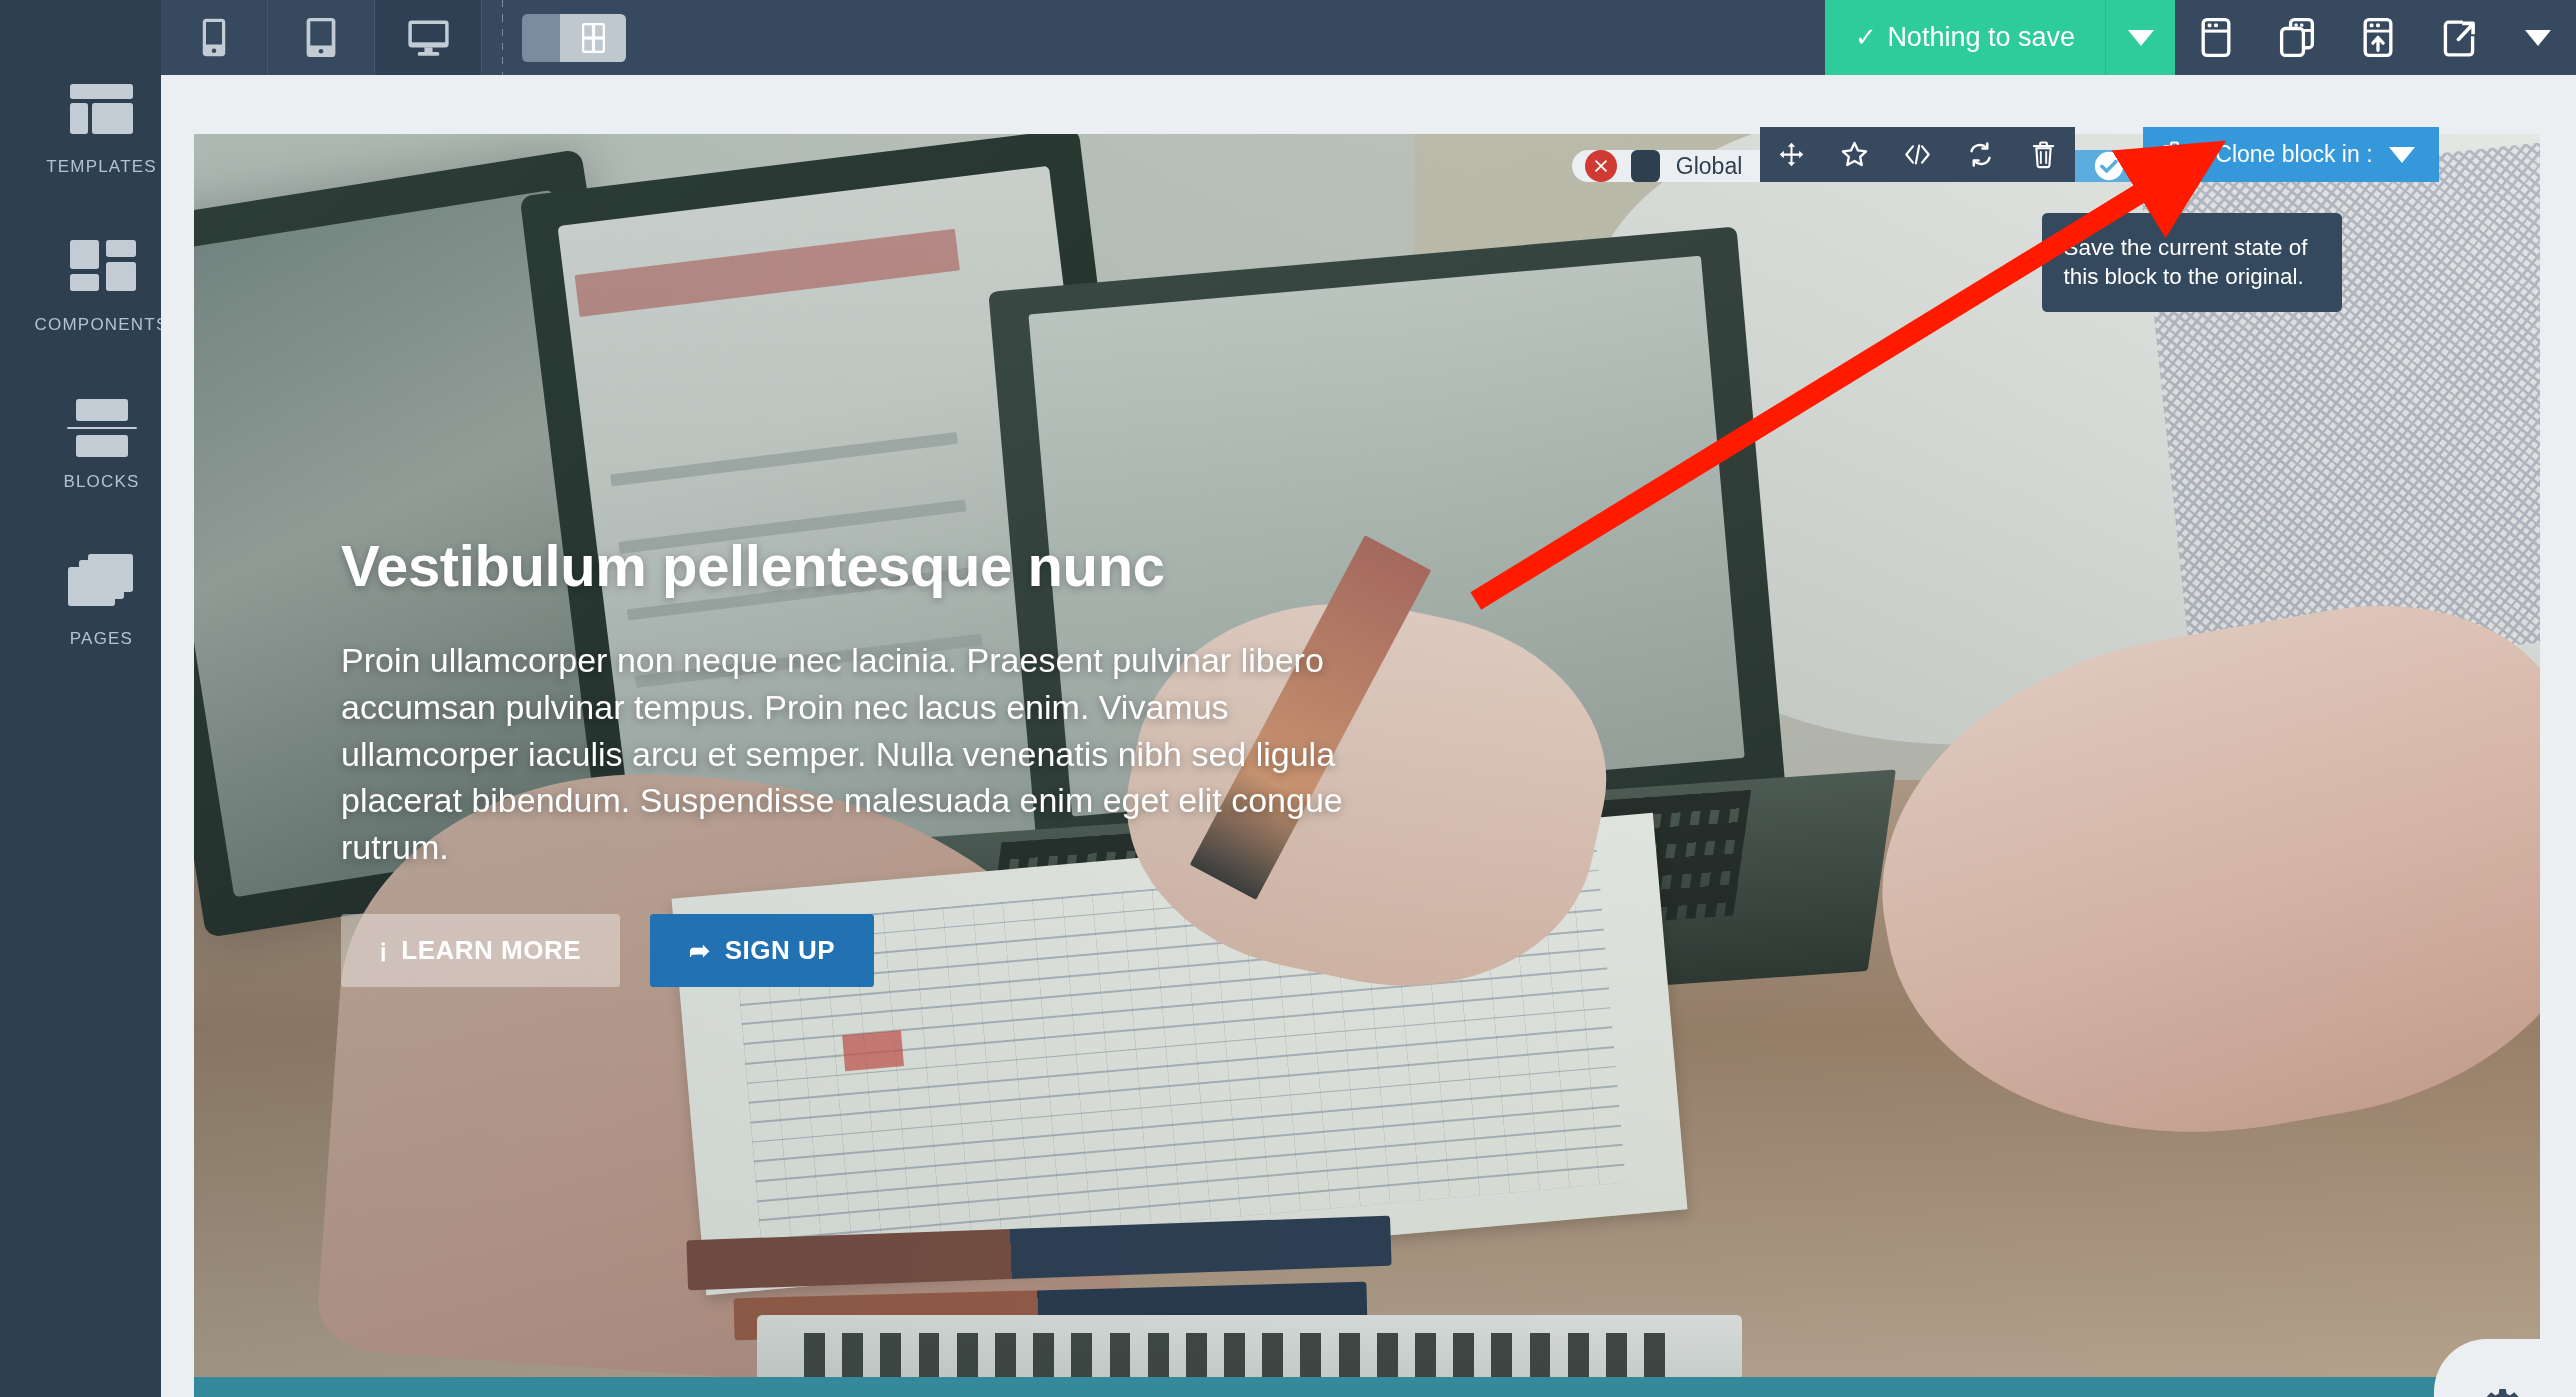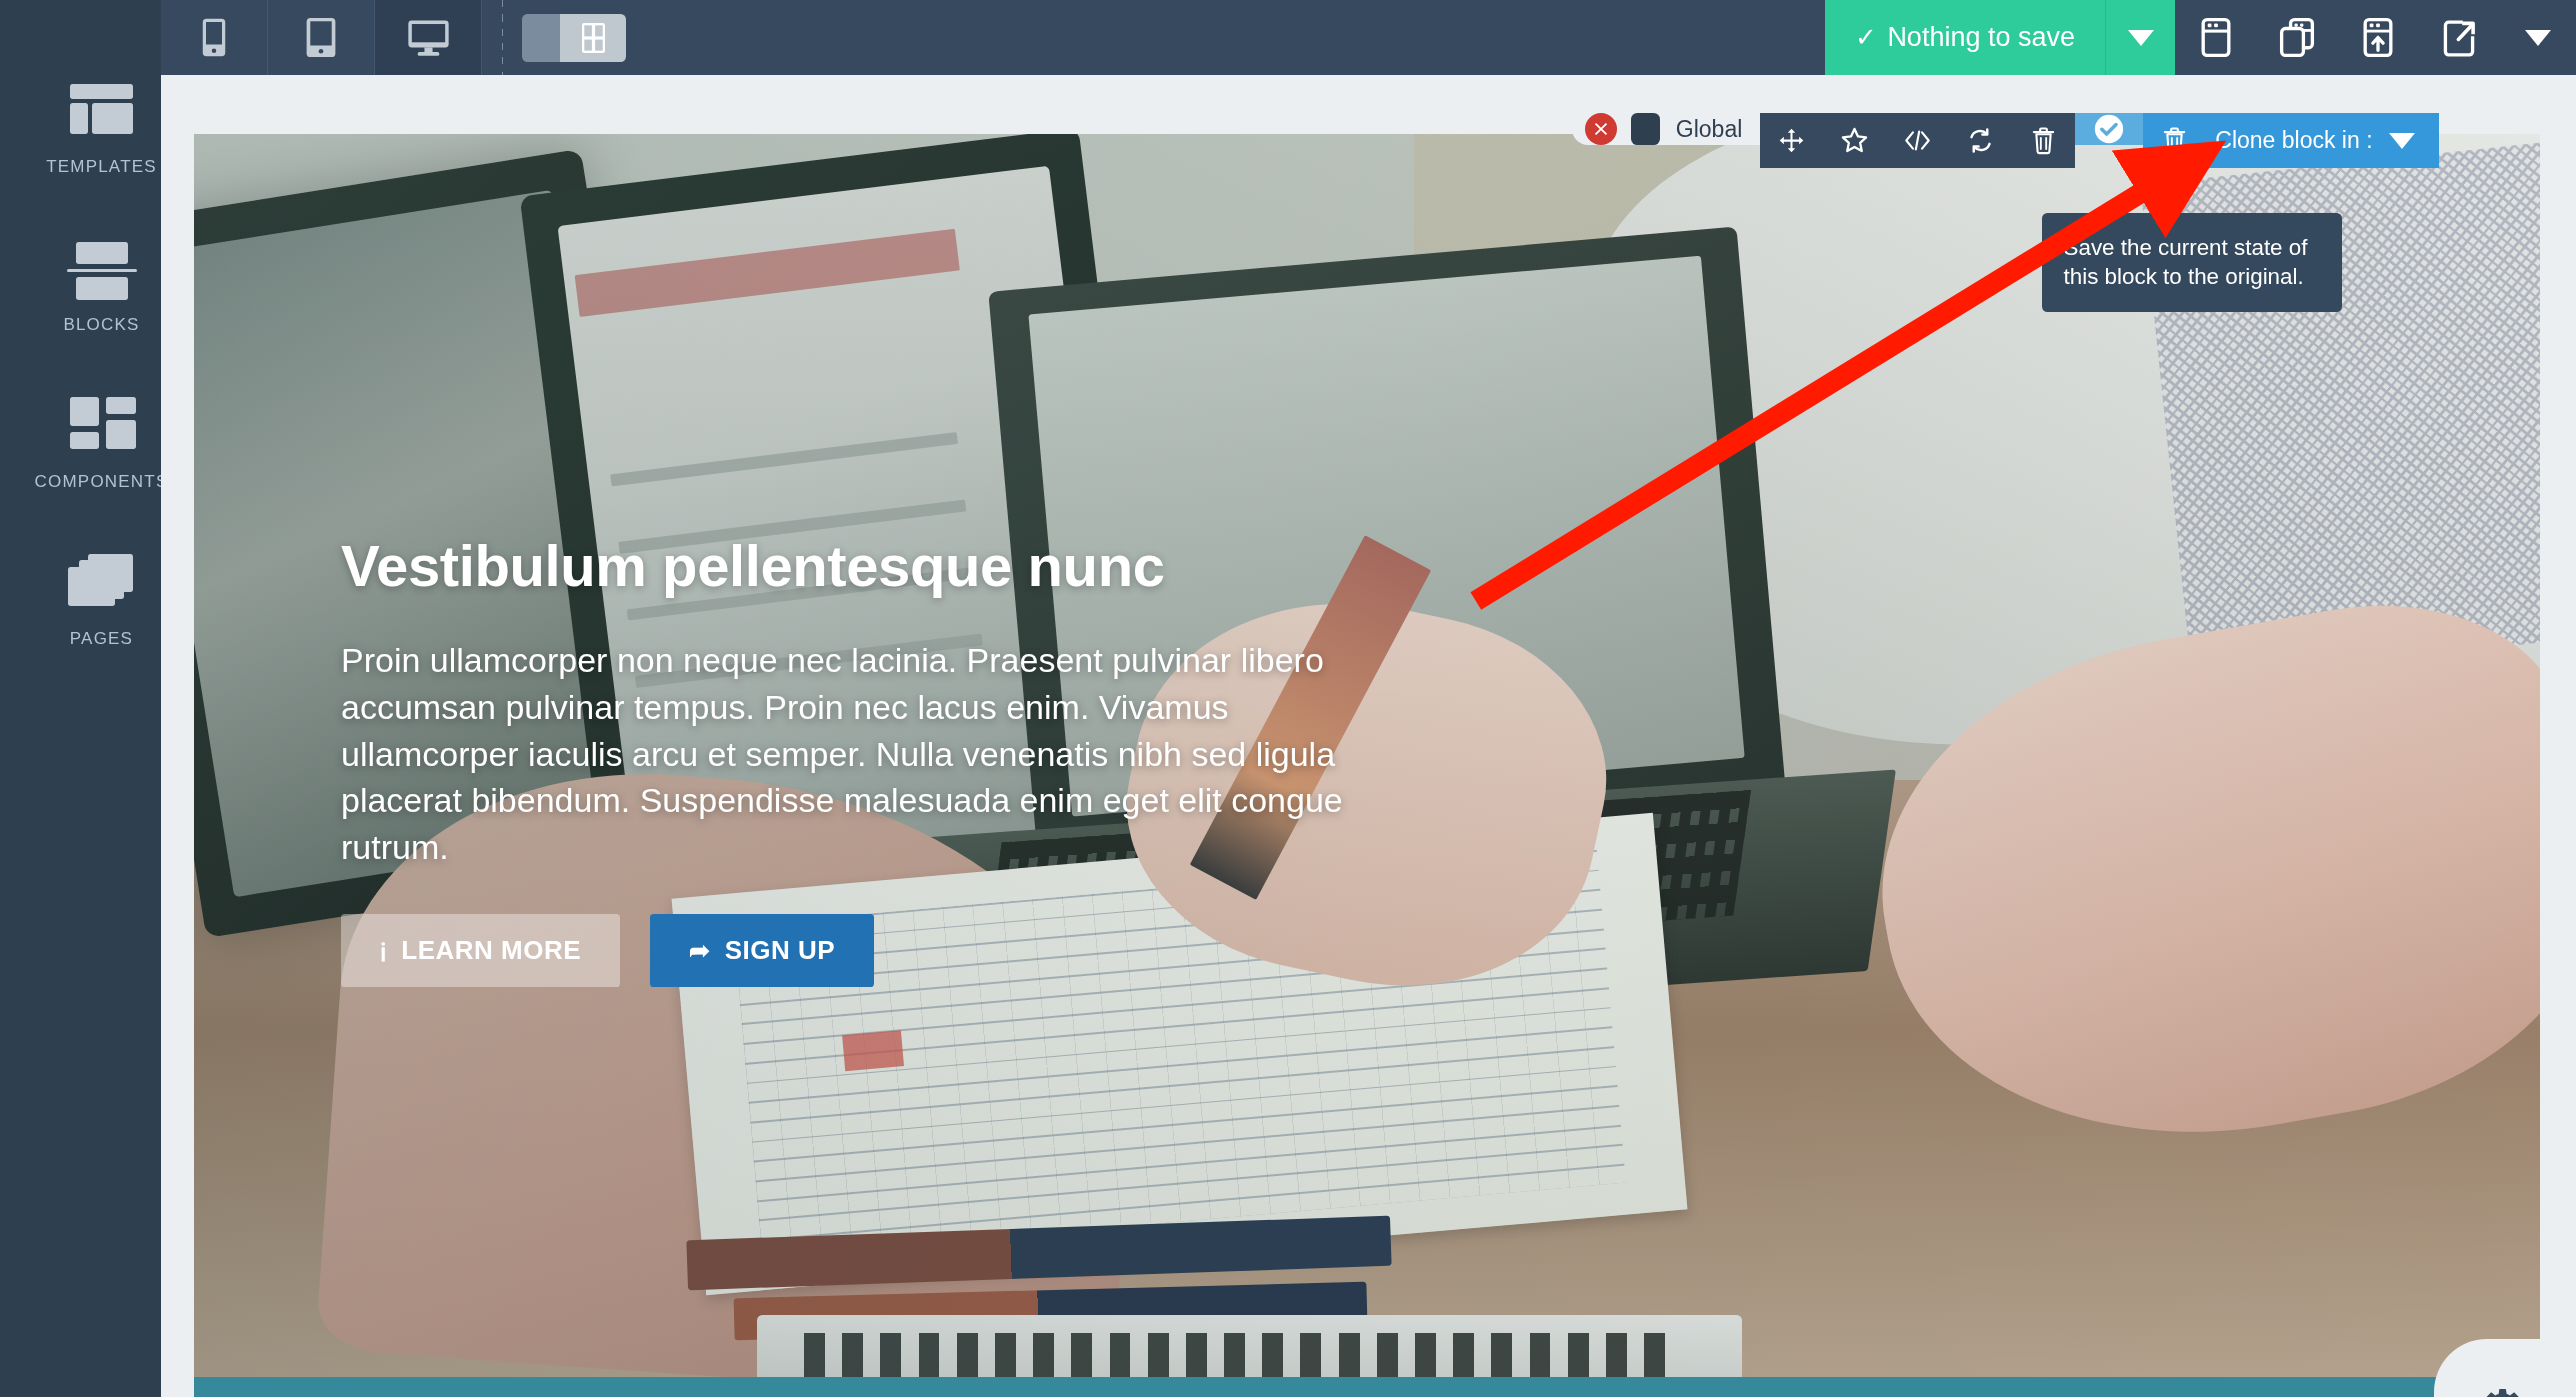--- a/index.html
+++ b/index.html
@@ -339,22 +339,22 @@
     border-radius: 50% 0 0 0;
     display:flex; align-items:flex-end; justify-content:flex-end;
     padding: 0 12.5px 12.5px 0;
     cursor:pointer;
     z-index: 12;
   }
   .gear-badge svg { fill:#36495e; }
 
   
   #block-toolbar {
-    position:absolute; left: 1572px; top: 113px;
-    height: 55px; display:flex; align-items:flex-start;
+    position:absolute; left: 1572px; top: 127px;
+    height: 55px; display:flex; align-items:flex-end;
     z-index: 30;
     font-size: 0;
   }
   .bt-left {
     background:#eceff1;
     display:flex; align-items:center;
     padding: 0 18px 0 12.5px;
     border-radius: 28px 0 0 28px;
   }
   .bt-close {
@@ -434,35 +434,35 @@
       <div class="side-icon">
         <span class="sq tpl-top"></span>
           <span class="sq tpl-left"></span>
           <span class="sq tpl-right"></span>
       </div>
       <div class="side-label">TEMPLATES</div>
     </div>
 
     <div class="side-item">
       <div class="side-icon">
-        <span class="sq blk-top"></span>
-          <span class="sq blk-div"></span>
-          <span class="sq blk-bot"></span>
-      </div>
-      <div class="side-label">BLOCKS</div>
-    </div>
-
-    <div class="side-item">
-      <div class="side-icon">
         <span class="sq cmp-a"></span>
           <span class="sq cmp-b"></span>
         <span class="sq cmp-c"></span>
           <span class="sq cmp-d"></span>
       </div>
       <div class="side-label">COMPONENTS</div>
+    </div>
+
+    <div class="side-item">
+      <div class="side-icon">
+        <span class="sq blk-top"></span>
+          <span class="sq blk-div"></span>
+          <span class="sq blk-bot"></span>
+      </div>
+      <div class="side-label">BLOCKS</div>
     </div>
 
     <div class="side-item">
       <div class="side-icon">
         <span class="sq pg-3"></span>
           <span class="sq pg-2"></span>
           <span class="sq pg-1"></span>
       </div>
       <div class="side-label">PAGES</div>
     </div>

